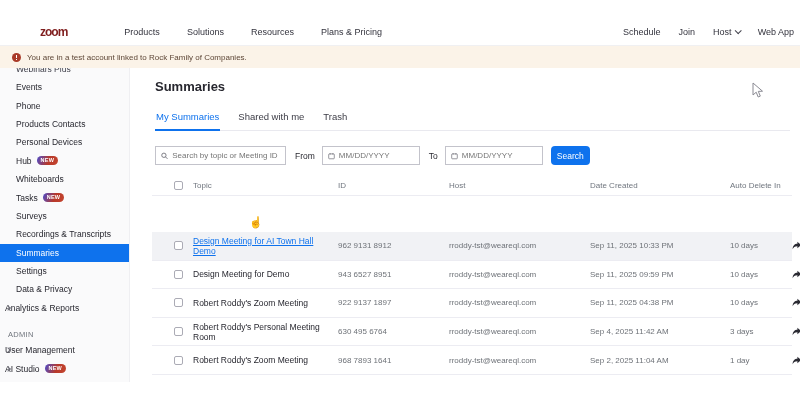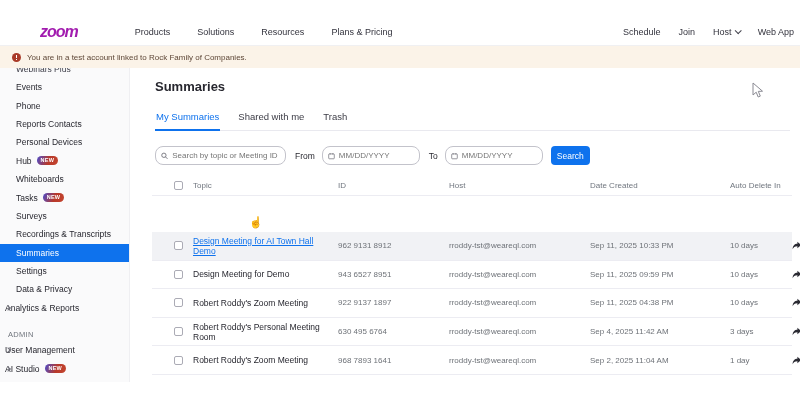--- a/index.html
+++ b/index.html
@@ -2,21 +2,21 @@
 <html><head>
 <meta charset="utf-8">
 <style>
   * { margin:0; padding:0; box-sizing:border-box; }
   html,body { width:800px; height:400px; background:#fff; font-family:"Liberation Sans", sans-serif; overflow:hidden; }
   .screen { position:relative; width:800px; height:400px; background:#fff; }
 
   
   .topnav { position:absolute; top:18px; left:0; width:800px; height:28px; background:#fff;
             display:flex; align-items:center; padding:0 6px 0 40px; border-bottom:1px solid #f0f0f2; }
-  .logo { font-size:16px; font-weight:800; color:#a21caf; letter-spacing:-1px; line-height:1;font-style:italic; }
+  .logo { font-size:12px; font-weight:800; color:#7f1d1d; letter-spacing:-1px; line-height:1; }
   .navlinks { display:flex; gap:27px; margin-left:25px;padding-left:32px; }
   .navlinks .nl { font-size:9px; color:#33333d; cursor:pointer; }
   .navright { margin-left:auto; display:flex; gap:18px; align-items:center; }
   .navright .nl { font-size:9px; color:#33333d; font-weight:500; cursor:pointer; display:flex; align-items:center; gap:3px; }
   .chev-down { width:5px; height:5px; border-right:1px solid #44444e; border-bottom:1px solid #44444e;
                transform:rotate(45deg) translateY(-1px); display:inline-block; }
 
   
   .banner { position:absolute; top:46px; left:0; width:800px; height:22px; background:#FBF3E8;
             display:flex; align-items:center; padding-left:12px; gap:6px; }
@@ -45,21 +45,21 @@
 
   
   .main { position:absolute; top:68px; left:130px; width:670px; height:314px; background:#fff; padding:0 0 0 25px; }
   .page-title { margin-top:11px; font-size:13px; font-weight:bold; color:#27272F; }
 
   .tabs { display:flex; gap:17px; margin-top:17px; border-bottom:1px solid #E9E9EF; margin-right:10px; }
   .tab { font-size:9.5px; color:#3c3c46; padding:0 1px 7px; cursor:pointer; }
   .tab.active { color:#0E72ED; font-weight:500; border-bottom:2px solid #0E72ED; margin-bottom:-1px; }
 
   .filters { display:flex; align-items:center; margin-top:15px; }
-  .input-box { display:flex; align-items:center; height:19px; border:1px solid #c3c3cb; border-radius:8px;
+  .input-box { display:flex; align-items:center; height:19px; border:1px solid #c3c3cb; border-radius:0;
                background:#fff; padding:0 5px; gap:4px; }
   .search-box { width:131px; }
   .date-box { width:98px; }
   .ph { font-size:8px; color:#8a8a93; border:none; outline:none; background:transparent; width:100%;
         font-family:"Liberation Sans", sans-serif; }
   .flabel { font-size:8.5px; color:#27272F; margin:0 7px 0 9px; }
   .search-btn { margin-left:8px; height:19px; width:39px; background:#0E72ED; color:#fff; border:none;
                 border-radius:4px; font-size:8.5px; cursor:pointer; font-family:"Liberation Sans", sans-serif; }
 
   
@@ -115,21 +115,21 @@
     <div class="sb-item partial">
       <span class="sb-label">Webinars Plus</span>
     </div>
     <div class="sb-item">
         <span>Events</span>
       </div>
     <div class="sb-item">
         <span>Phone</span>
       </div>
     <div class="sb-item">
-        <span>Reports Contacts</span>
+        <span>Products Contacts</span>
       </div>
     <div class="sb-item">
         <span>Personal Devices</span>
       </div>
     <div class="sb-item">
         <span>Hub</span>
         <span class="badge-new">NEW</span>
       </div>
     <div class="sb-item">
         <span>Whiteboards</span>

